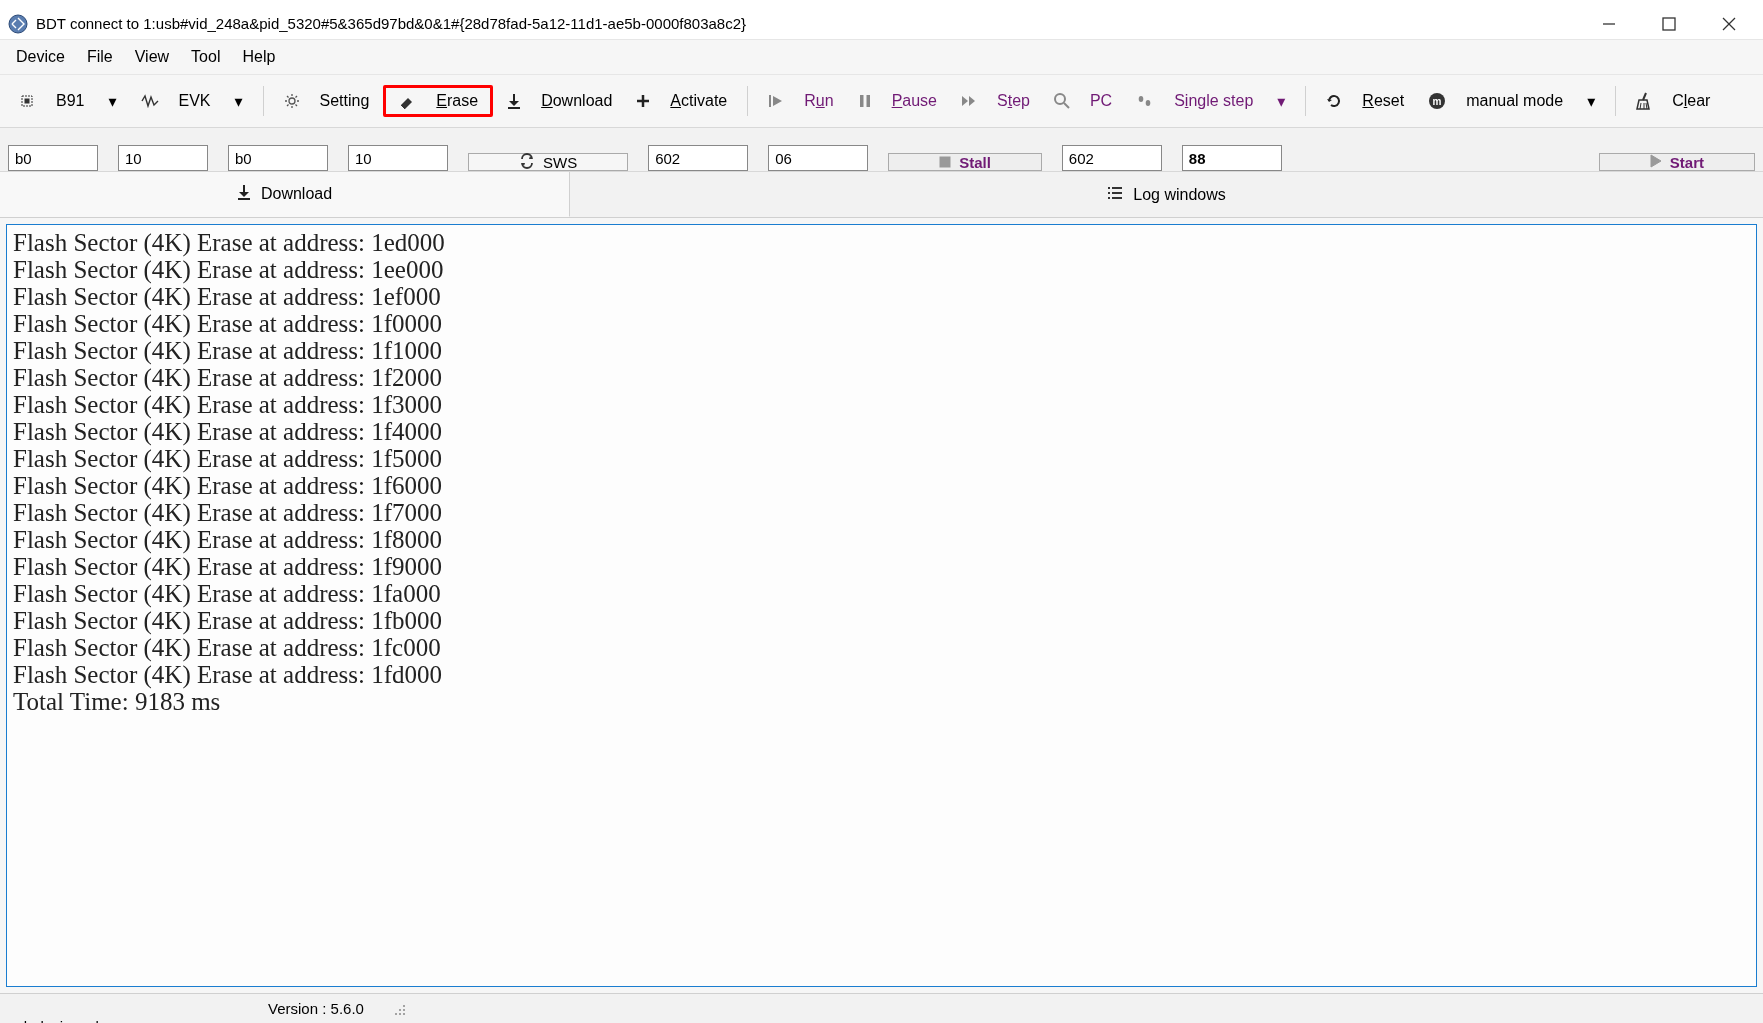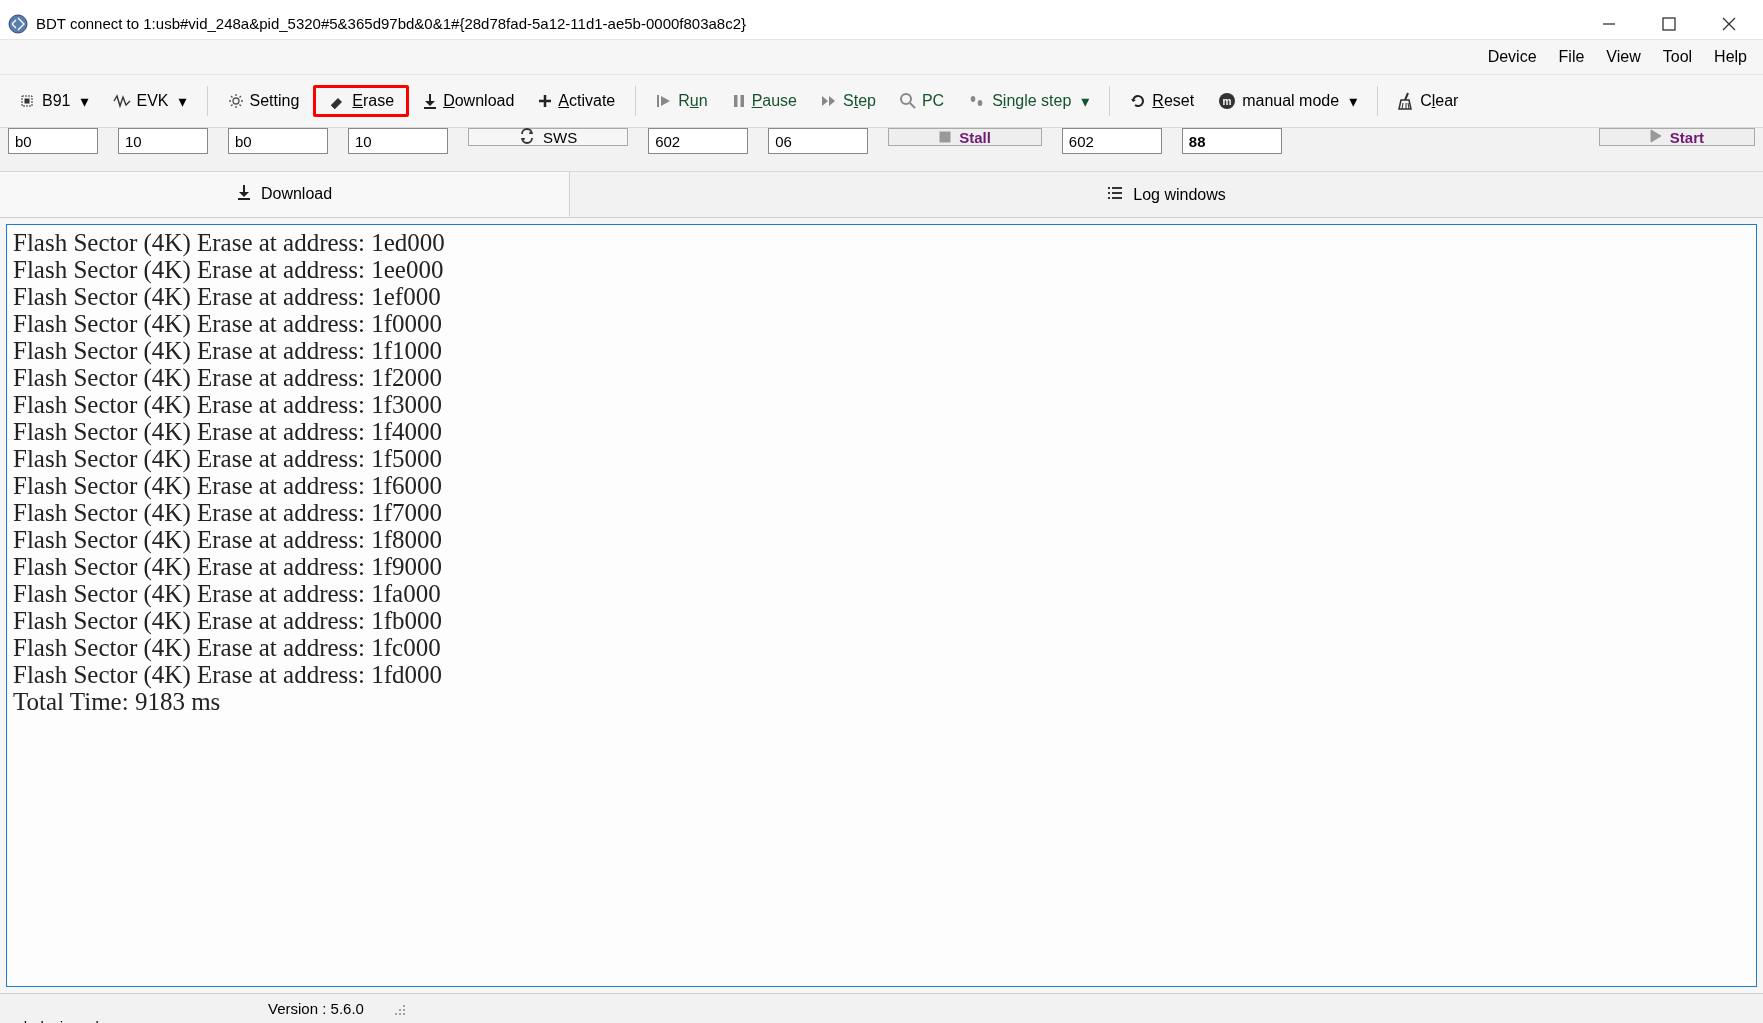--- a/index.html
+++ b/index.html
@@ -44,21 +44,20 @@
     .winbtn svg { stroke: #333; }
 
     
     .menubar {
       height: 34px;
       display: flex;
       align-items: center;
       padding: 0 6px;
       background: #f6f6f6;
       gap: 2px;
-      justify-content: flex-end;
     }
     .menubar .menu-item {
       padding: 6px 10px;
       font-size: 16px;
       cursor: pointer;
     }
 
     
     .toolbar {
       height: 54px;
@@ -71,40 +70,40 @@
       gap: 4px;
     }
     .toolbar .sep {
       width: 1px; height: 30px;
       background: #d0d0d0;
       margin: 0 6px;
     }
     .tbtn {
       display: flex; align-items: center;
       padding: 6px 10px;
-      gap: 6px;
+      gap: 20px;
       font-size: 16px;
       cursor: pointer;
       border-radius: 2px;
       white-space: nowrap;
     }
-    .tbtn.disabled { color: #14532d; cursor: default; }
+    .tbtn.disabled { color: #701a75; cursor: default; }
     .tbtn .ico { display: flex; align-items: center; justify-content: center; }
     .tbtn .caret { margin-left: 4px; }
     .undln-mid { text-decoration: underline; }
     .highlighted-erase {
       border: 3px solid #ff0000;
       padding: 4px 12px;
     }
 
     
     .fieldrow {
       height: 44px;
       display: flex;
-      align-items: flex-start;
+      align-items: flex-end;
       padding: 0 8px;
       gap: 20px;
       background: #f2f2f2;
       border-bottom: 1px solid #d8d8d8;
     }
     .fieldrow input {
       height: 26px;
       border: 1px solid #888;
       background: #fff;
       padding: 0 6px;

